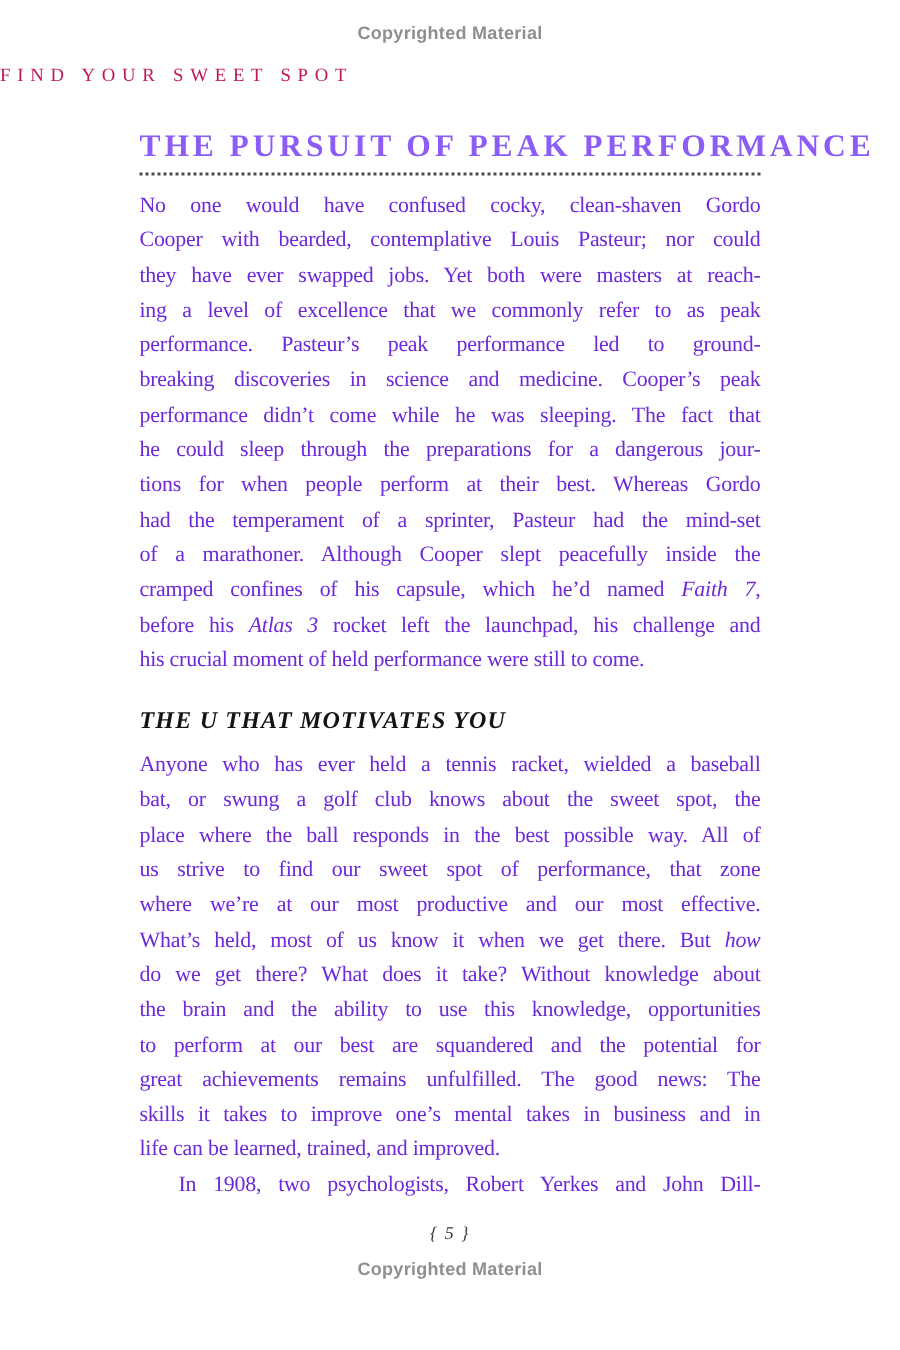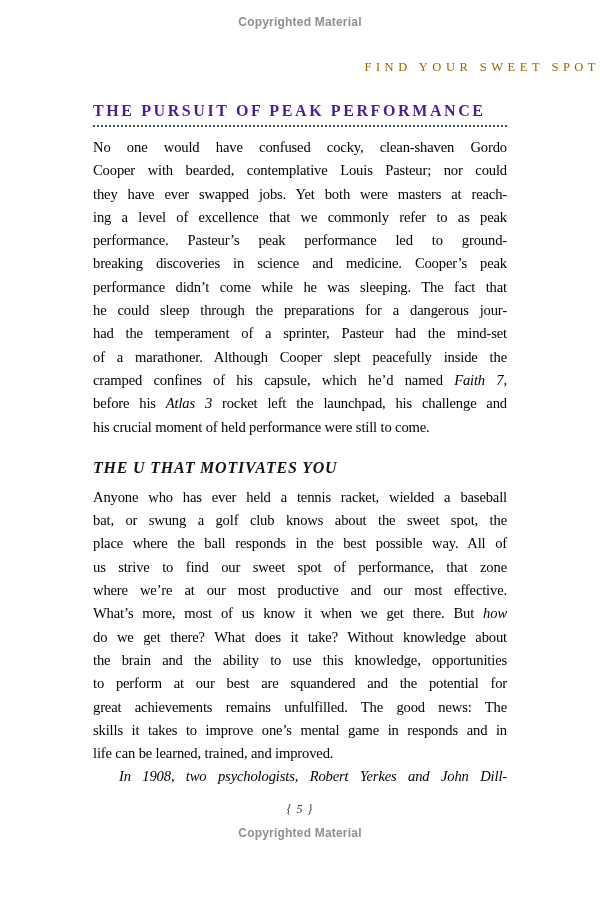--- a/index.html
+++ b/index.html
@@ -7,57 +7,57 @@
   .page{width:600px;height:776px;position:relative;box-sizing:border-box;padding-top:15px;}
   .copyright{
     text-align:center;
     font-family:"Liberation Sans",sans-serif;
     font-weight:bold;
     font-size:12px;
     color:#8f8f8f;
     letter-spacing:0.2px;
   }
   .running-head{
-    margin-top:31px;
-    text-align:right;
+    margin-top:14px;
+    text-align:left;
     font-family:"Liberation Serif",serif;
     font-size:12.5px;
     letter-spacing:4.5px;
-    color:#a16207;
+    color:#be185d;
     white-space:nowrap;
   }
   .content{width:414px;margin:0 auto;}
   .h-caps{
     margin:27px 0 0 0;
     font-family:"Liberation Serif",serif;
     font-weight:bold;
-    font-size:16px;
+    font-size:21px;
     letter-spacing:2.6px;
-    color:#4c1d95;
+    color:#8b5cf6;
     white-space:nowrap;
     padding-bottom:5px;
     border-bottom:2px dotted #4a4a4a;
   }
   .h-italic{
     margin:20px 0 3px 0;
     font-family:"Liberation Serif",serif;
     font-weight:bold;
     font-style:italic;
     font-size:16px;
     letter-spacing:0.8px;
     color:#141414;
     white-space:nowrap;
   }
   .para{margin-top:9px;}
-  .para + .para{margin-top:0;font-style:italic;}
+  .para + .para{margin-top:0;}
   .para .line{
     font-family:"Liberation Serif",serif;
     font-size:14.6px;
     line-height:23.3px;
-    color:#000000;
+    color:#6d28d9;
     letter-spacing:-0.15px;
     text-align:justify;
     text-align-last:justify;
     white-space:normal;
   }
   .para .line.last-left{text-align-last:left;}
   .para.indent .line:first-child{text-indent:26px;}
   .para .line em{font-style:italic;}
   .page-number{
     margin-top:13px;
@@ -85,41 +85,42 @@
 
     <div class="para">
         <div class="line"><span>No one would have confused cocky, clean-shaven Gordo</span></div>
         <div class="line"><span>Cooper with bearded, contemplative Louis Pasteur; nor could</span></div>
         <div class="line"><span>they have ever swapped jobs. Yet both were masters at reach-</span></div>
         <div class="line"><span>ing a level of excellence that we commonly refer to as peak</span></div>
         <div class="line"><span>performance. Pasteur’s peak performance led to ground-</span></div>
         <div class="line"><span>breaking discoveries in science and medicine. Cooper’s peak</span></div>
         <div class="line"><span>performance didn’t come while he was sleeping. The fact that</span></div>
         <div class="line"><span>he could sleep through the preparations for a dangerous jour-</span></div>
+        <div class="line"><span>tions for when people perform at their best. Whereas Gordo</span></div>
         <div class="line"><span>had the temperament of a sprinter, Pasteur had the mind-set</span></div>
         <div class="line"><span>of a marathoner. Although Cooper slept peacefully inside the</span></div>
         <div class="line"><span>cramped confines of his capsule, which he’d named </span><em>Faith 7</em><span>,</span></div>
         <div class="line"><span>before his </span><em>Atlas 3</em><span> rocket left the launchpad, his challenge and</span></div>
         <div class="line last-left"><span>his crucial moment of held performance were still to come.</span></div>
       </div>
 
     <h2 class="h-italic">THE U THAT MOTIVATES YOU</h2>
 
     <div class="para">
         <div class="line"><span>Anyone who has ever held a tennis racket, wielded a baseball</span></div>
         <div class="line"><span>bat, or swung a golf club knows about the sweet spot, the</span></div>
         <div class="line"><span>place where the ball responds in the best possible way. All of</span></div>
         <div class="line"><span>us strive to find our sweet spot of performance, that zone</span></div>
         <div class="line"><span>where we’re at our most productive and our most effective.</span></div>
-        <div class="line"><span>What’s more, most of us know it when we get there. But </span><em>how</em></div>
+        <div class="line"><span>What’s held, most of us know it when we get there. But </span><em>how</em></div>
         <div class="line"><span>do we get there? What does it take? Without knowledge about</span></div>
         <div class="line"><span>the brain and the ability to use this knowledge, opportunities</span></div>
         <div class="line"><span>to perform at our best are squandered and the potential for</span></div>
         <div class="line"><span>great achievements remains unfulfilled. The good news: The</span></div>
-        <div class="line"><span>skills it takes to improve one’s mental game in responds and in</span></div>
+        <div class="line"><span>skills it takes to improve one’s mental takes in business and in</span></div>
         <div class="line last-left"><span>life can be learned, trained, and improved.</span></div>
       </div>
 
     <div class="para indent">
         <div class="line"><span>In 1908, two psychologists, Robert Yerkes and John Dill-</span></div>
       </div>
 
   </div>
 
   <div class="page-number">{ 5 }</div>

